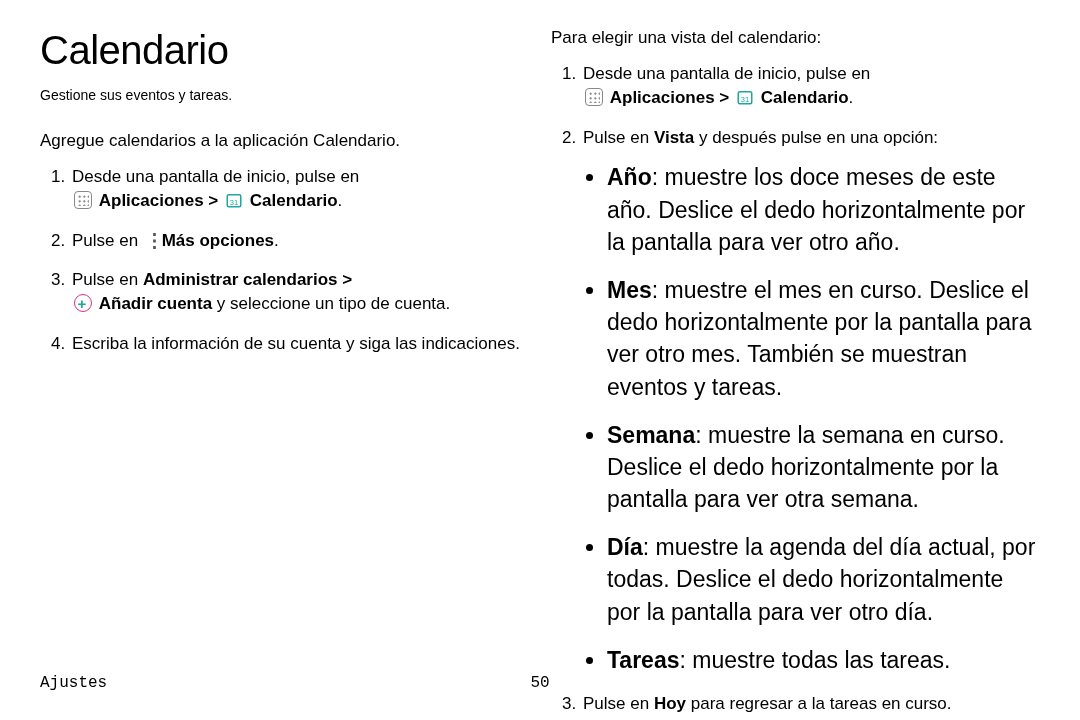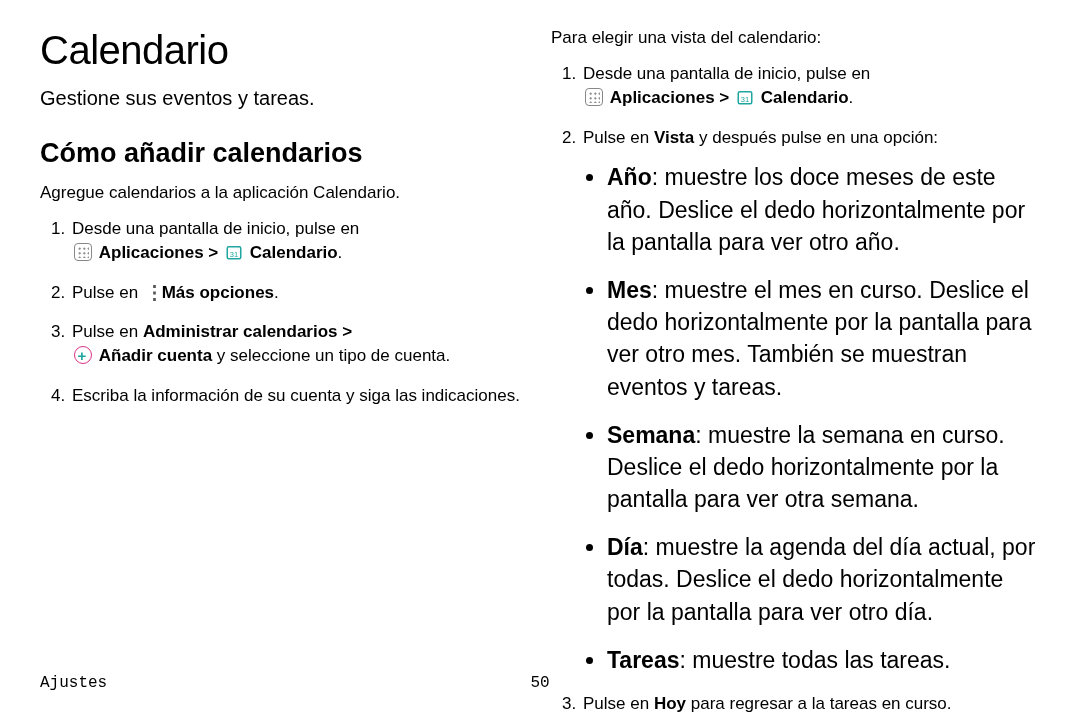--- a/index.html
+++ b/index.html
@@ -20,21 +20,21 @@
     flex: 1;
     min-width: 0;
   }
   h1 {
     font-size: 40px;
     font-weight: 400;
     letter-spacing: -0.5px;
     margin-bottom: 14px;
   }
   .intro {
-    font-size: 20px;
+    font-size: 14px;
     margin-bottom: 28px;
   }
   h2 {
     font-size: 27px;
     font-weight: 700;
     margin-bottom: 14px;
   }
   p.lead {
     font-size: 17px;
     margin-bottom: 14px;
@@ -127,21 +127,20 @@
   .chev { display:inline-block; }
 </style>
 </head>
 <body>
 
 <div class="cols">
   <div class="col">
     <h1>Calendario</h1>
     <p class="intro">Gestione sus eventos y tareas.</p>
 
-    <h2>Cómo añadir calendarios</h2>
     <p class="lead">Agregue calendarios a la aplicación Calendario.</p>
 
     <ol>
       <li>
         <span>Desde una pantalla de inicio, pulse en </span><br>
         <span class="icon apps-icon"></span>
         <span class="b">Aplicaciones</span>
         <span class="b chev">&gt;</span>
         <span class="icon cal-icon">
           <svg viewBox="0 0 24 24">

